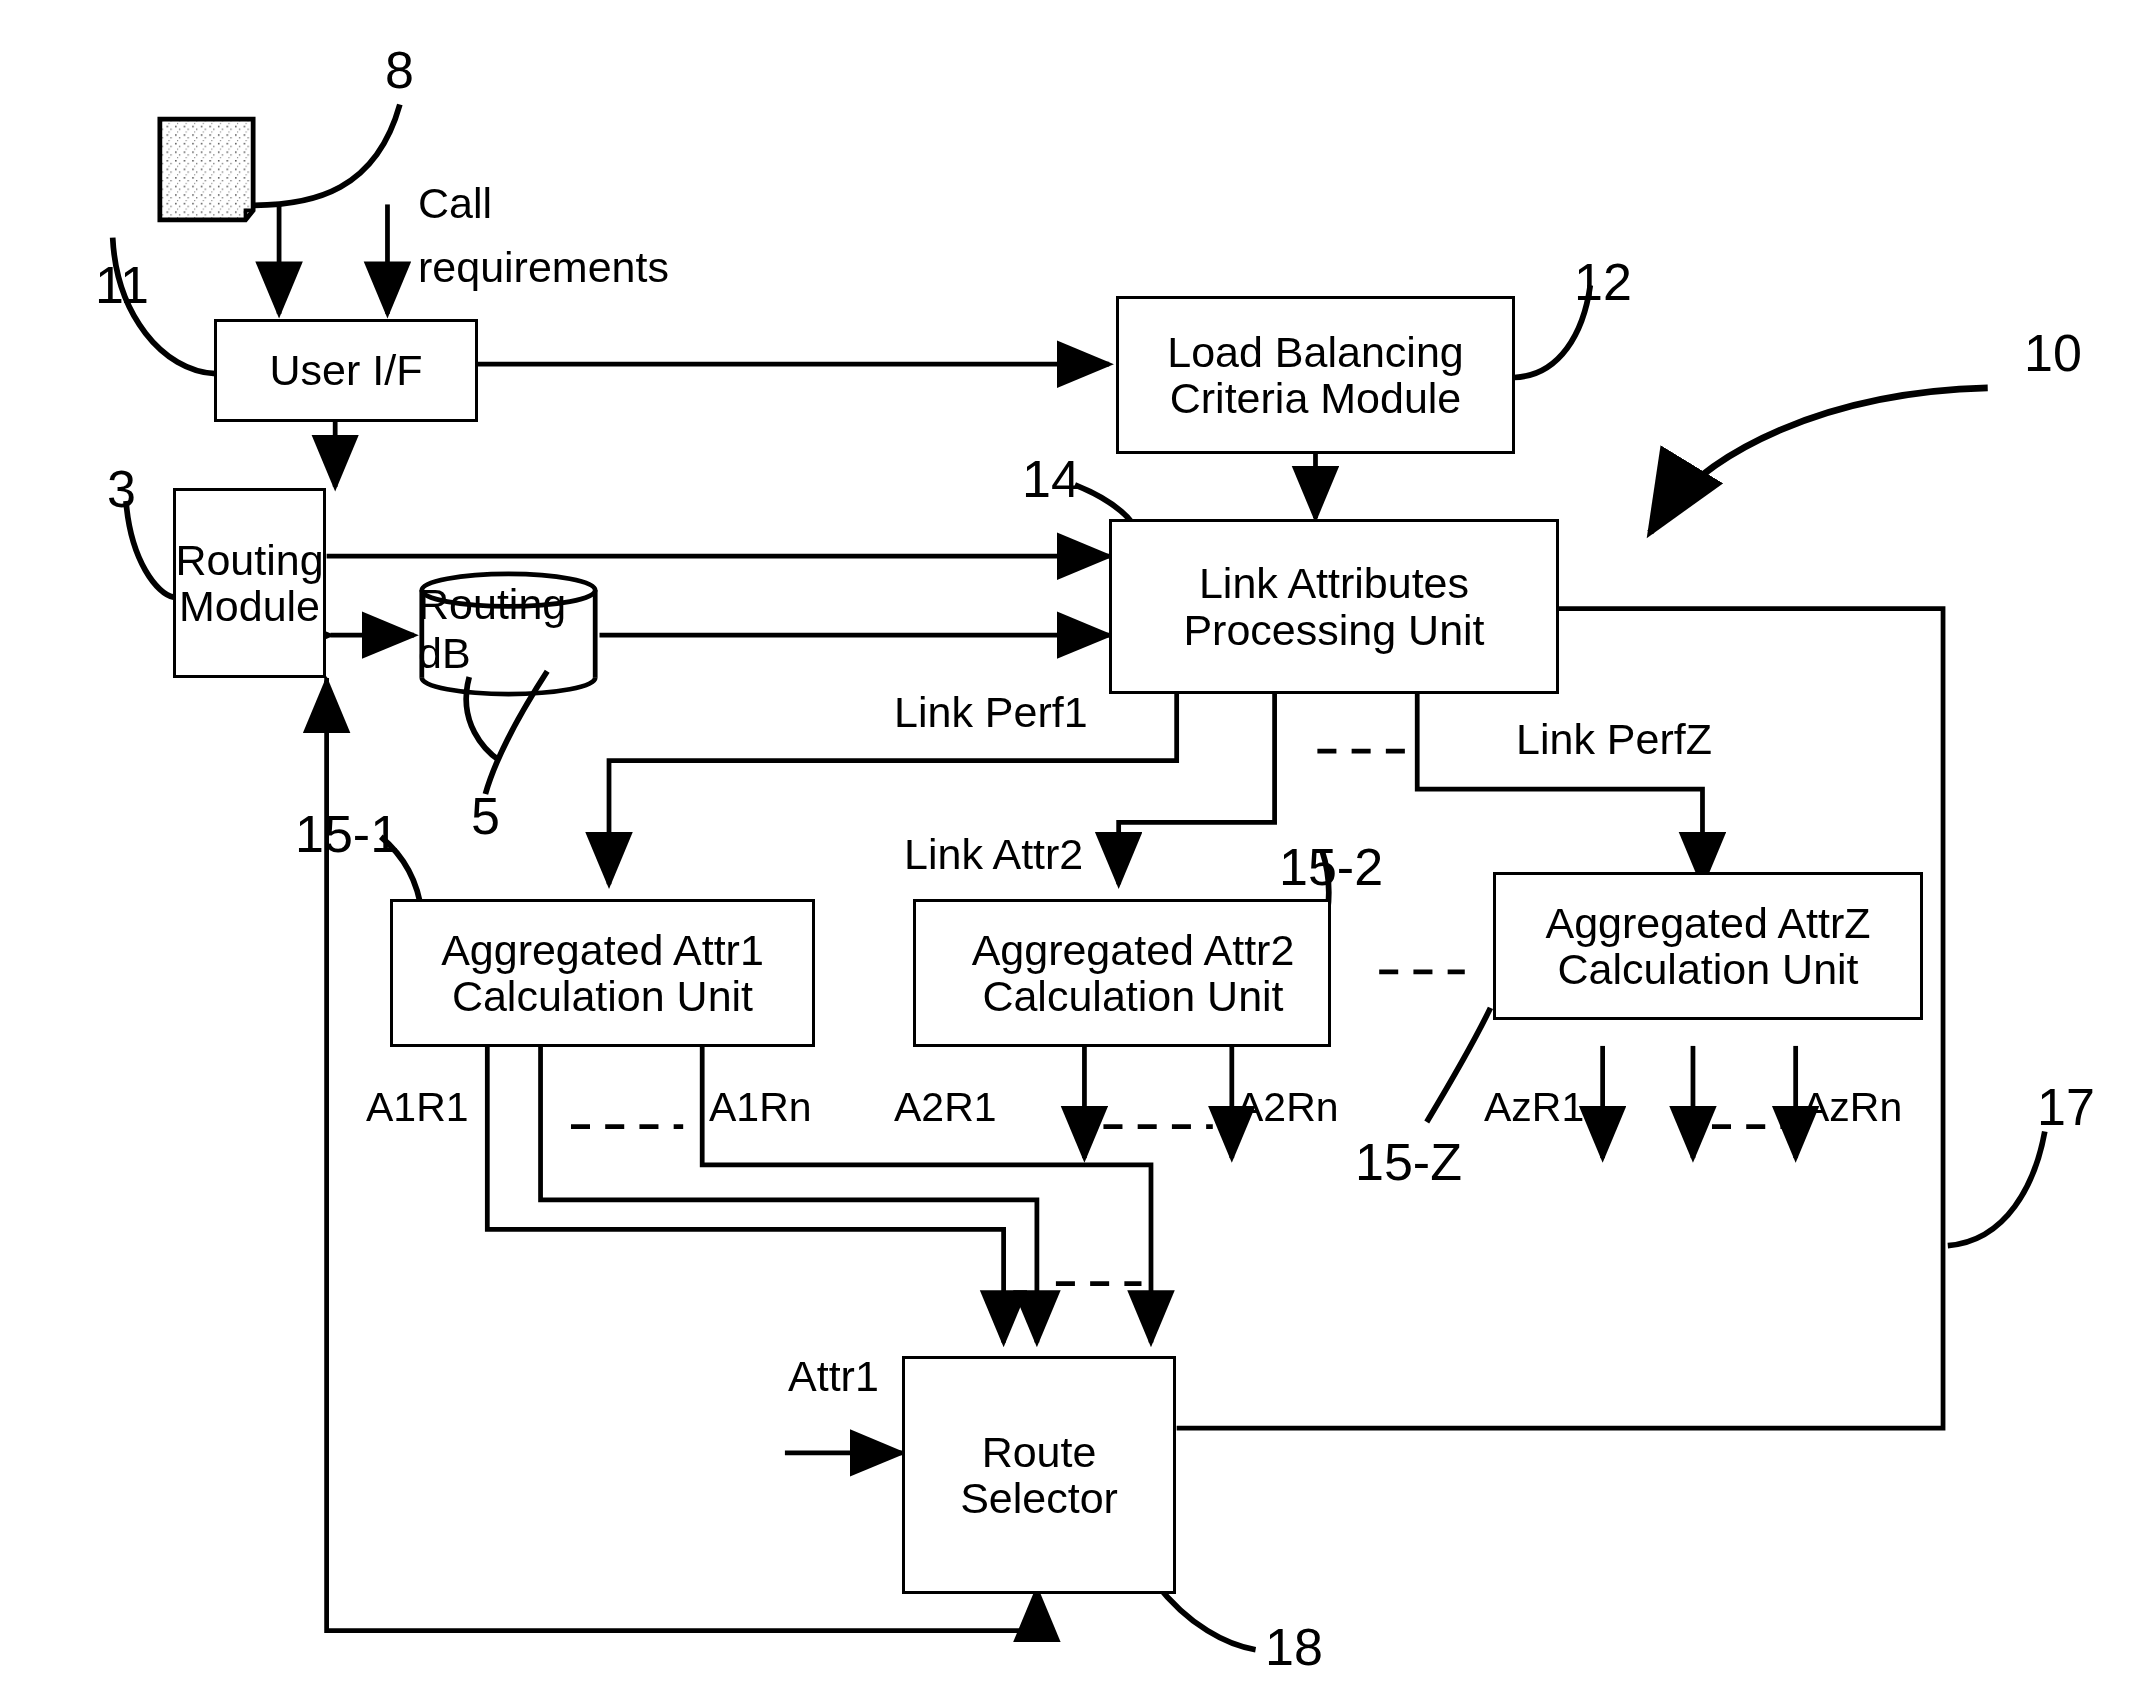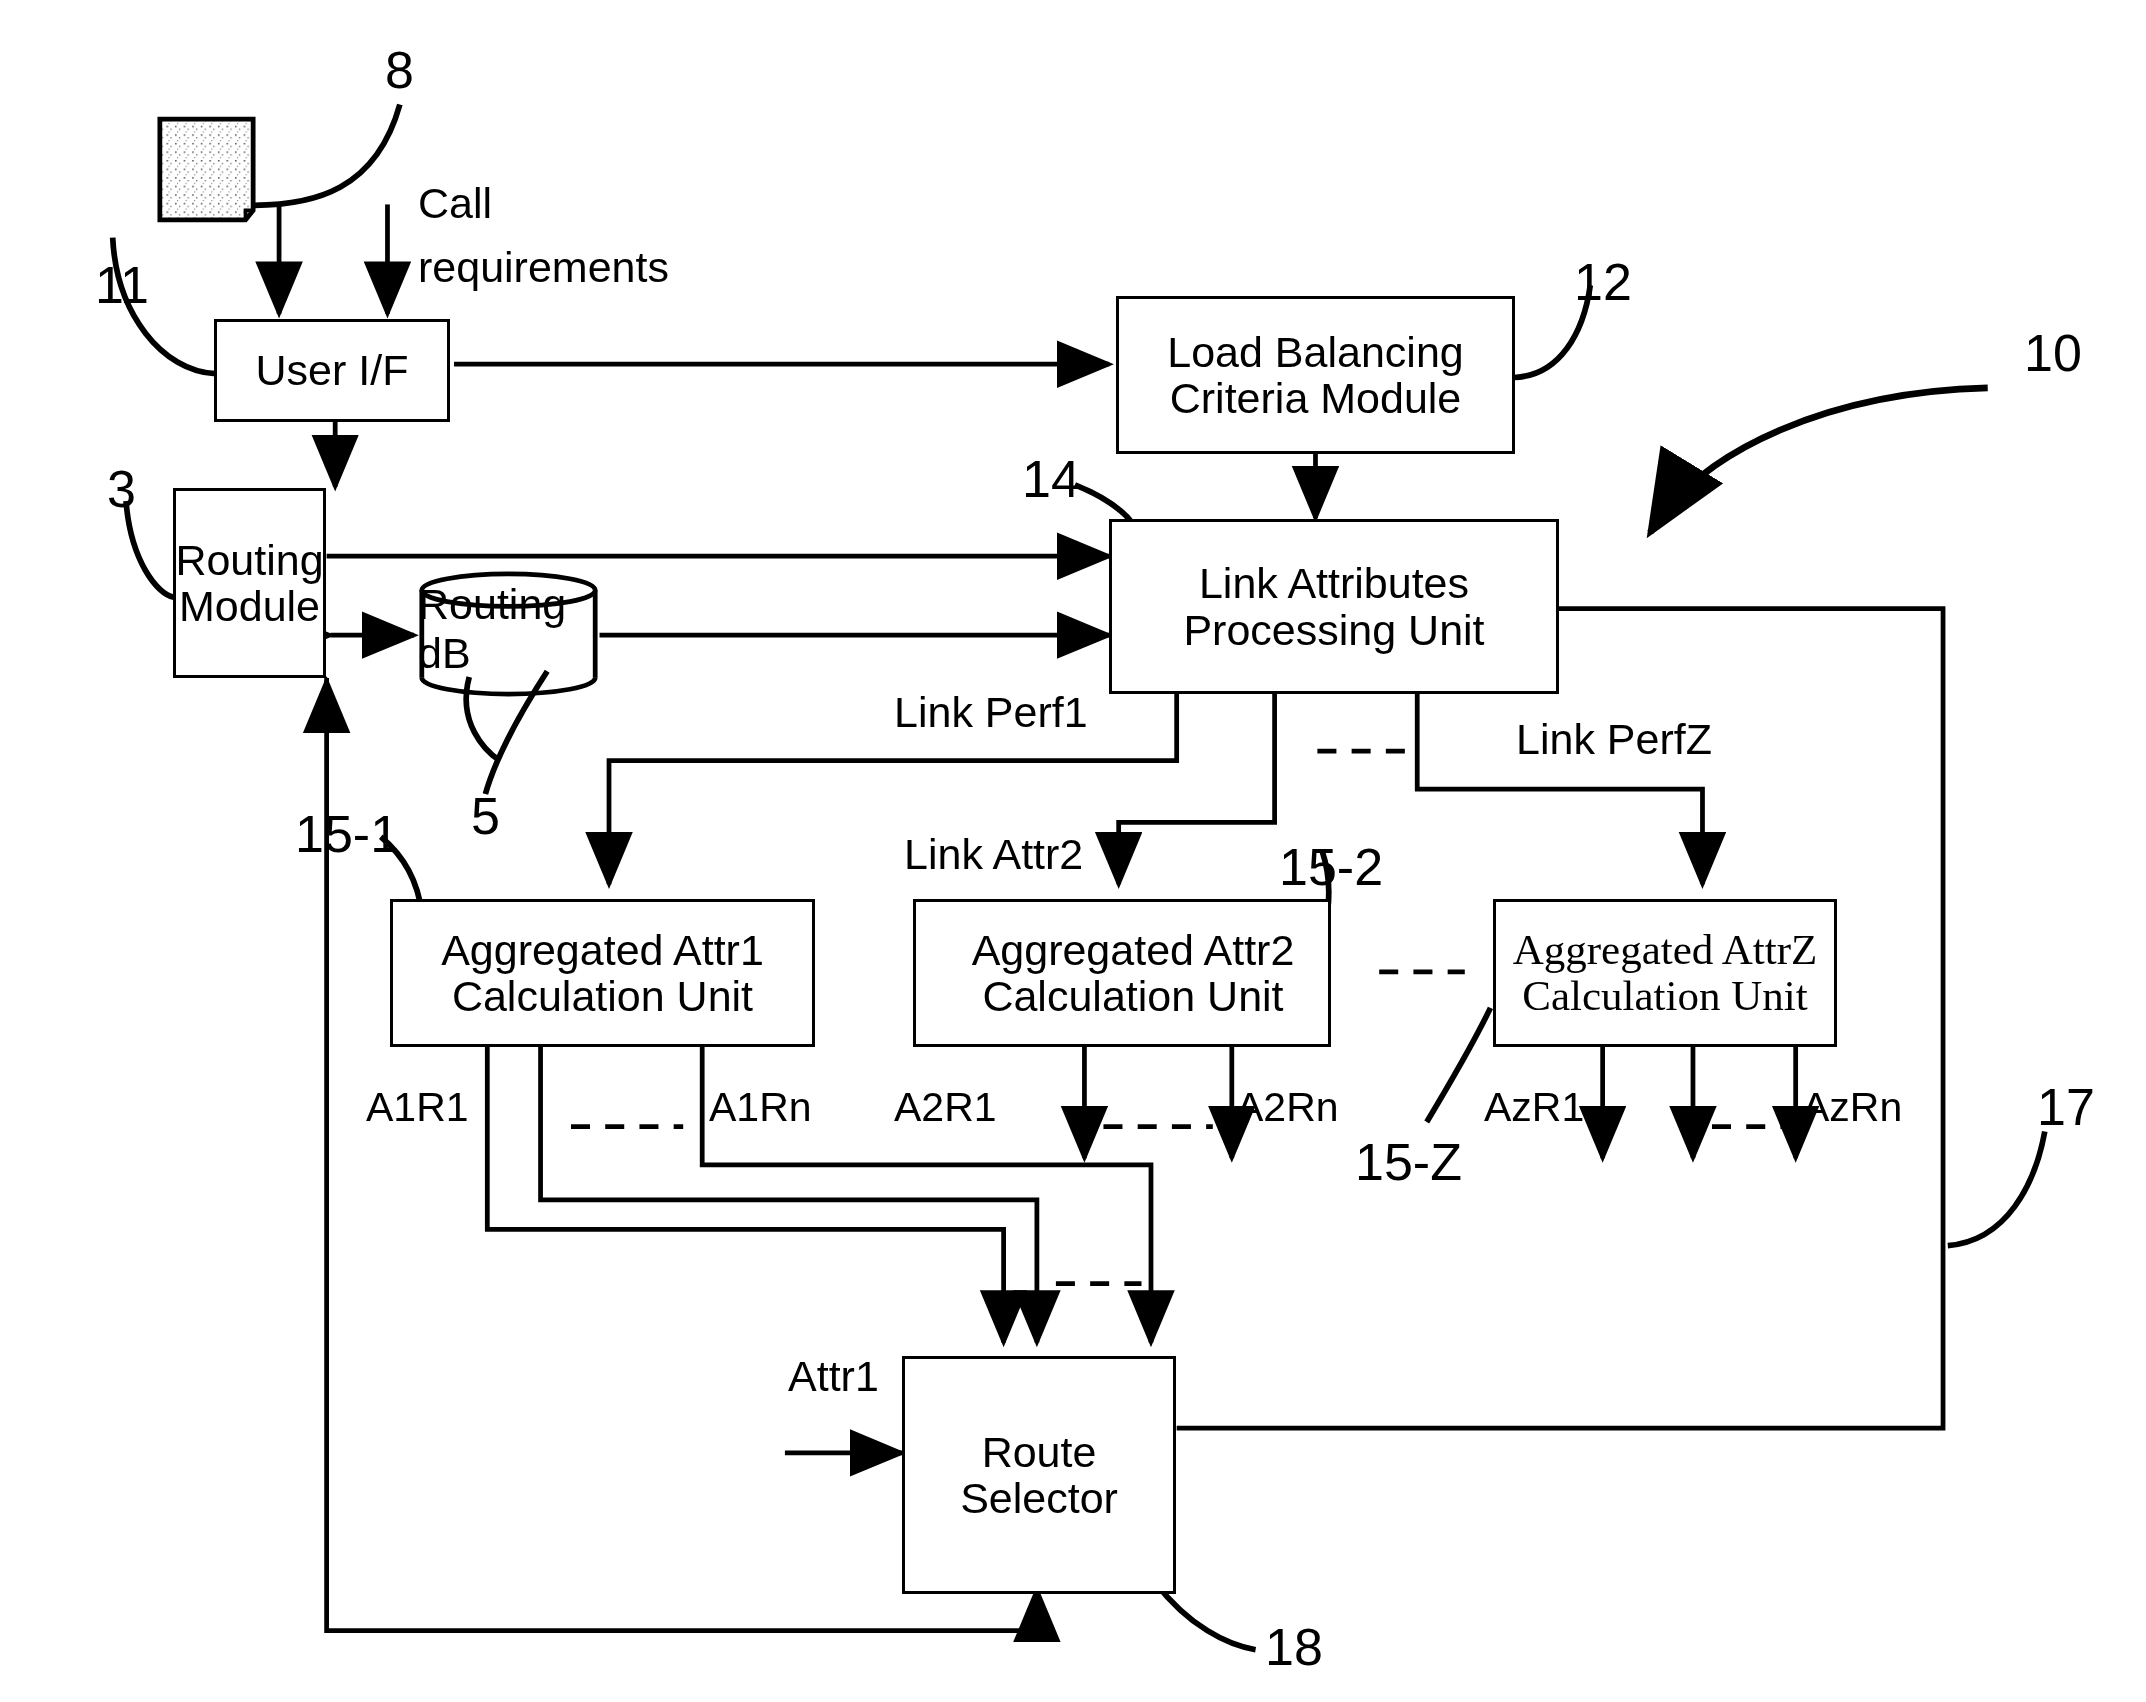--- a/index.html
+++ b/index.html
@@ -201,21 +201,21 @@
   </svg>
 
   <svg id="db-shape" viewBox="0 0 190 132" xmlns="http://www.w3.org/2000/svg">
     <path d="M4,20 L4,112" stroke="#000" stroke-width="5" fill="none"></path>
     <path d="M186,20 L186,112" stroke="#000" stroke-width="5" fill="none"></path>
     <ellipse cx="95" cy="20" rx="91" ry="17" fill="#fff" stroke="#000" stroke-width="5"></ellipse>
     <path d="M4,112 A 91 17 0 0 0 186,112" fill="none" stroke="#000" stroke-width="5"></path>
   </svg>
   <div id="db-label">Routing dB</div>
 
-  <div class="node t-node" style="left:214px; top:319px; width:236px; height:103px;">
+  <div class="node t-node" style="left:214px; top:319px; width:264px; height:103px;">
     <span class="label">User I/F</span>
   </div>
 
   <div class="node t-node" style="left:173px; top:488px; width:153px; height:190px;">
     <div>
       <span class="label">Routing</span>
       <span class="label">Module</span>
     </div>
   </div>
 
@@ -240,21 +240,21 @@
     </div>
   </div>
 
   <div class="node t-node" style="left:913px; top:899px; width:418px; height:148px;padding-left:22px;">
     <div>
       <span class="label">Aggregated Attr2</span>
       <span class="label">Calculation Unit</span>
     </div>
   </div>
 
-  <div class="node t-node" style="left:1493px; top:899px; width:344px; height:148px;font-family:Liberation Serif, serif;">
+  <div class="node t-node" style="left:1493px; top:872px; width:430px; height:148px;">
     <div>
       <span class="label">Aggregated AttrZ</span>
       <span class="label">Calculation Unit</span>
     </div>
   </div>
 
   <div class="node t-node" style="left:902px; top:1346px; width:274px; height:238px;margin-top:10px;">
     <div>
       <span class="label">Route</span>
       <span class="label">Selector</span>

